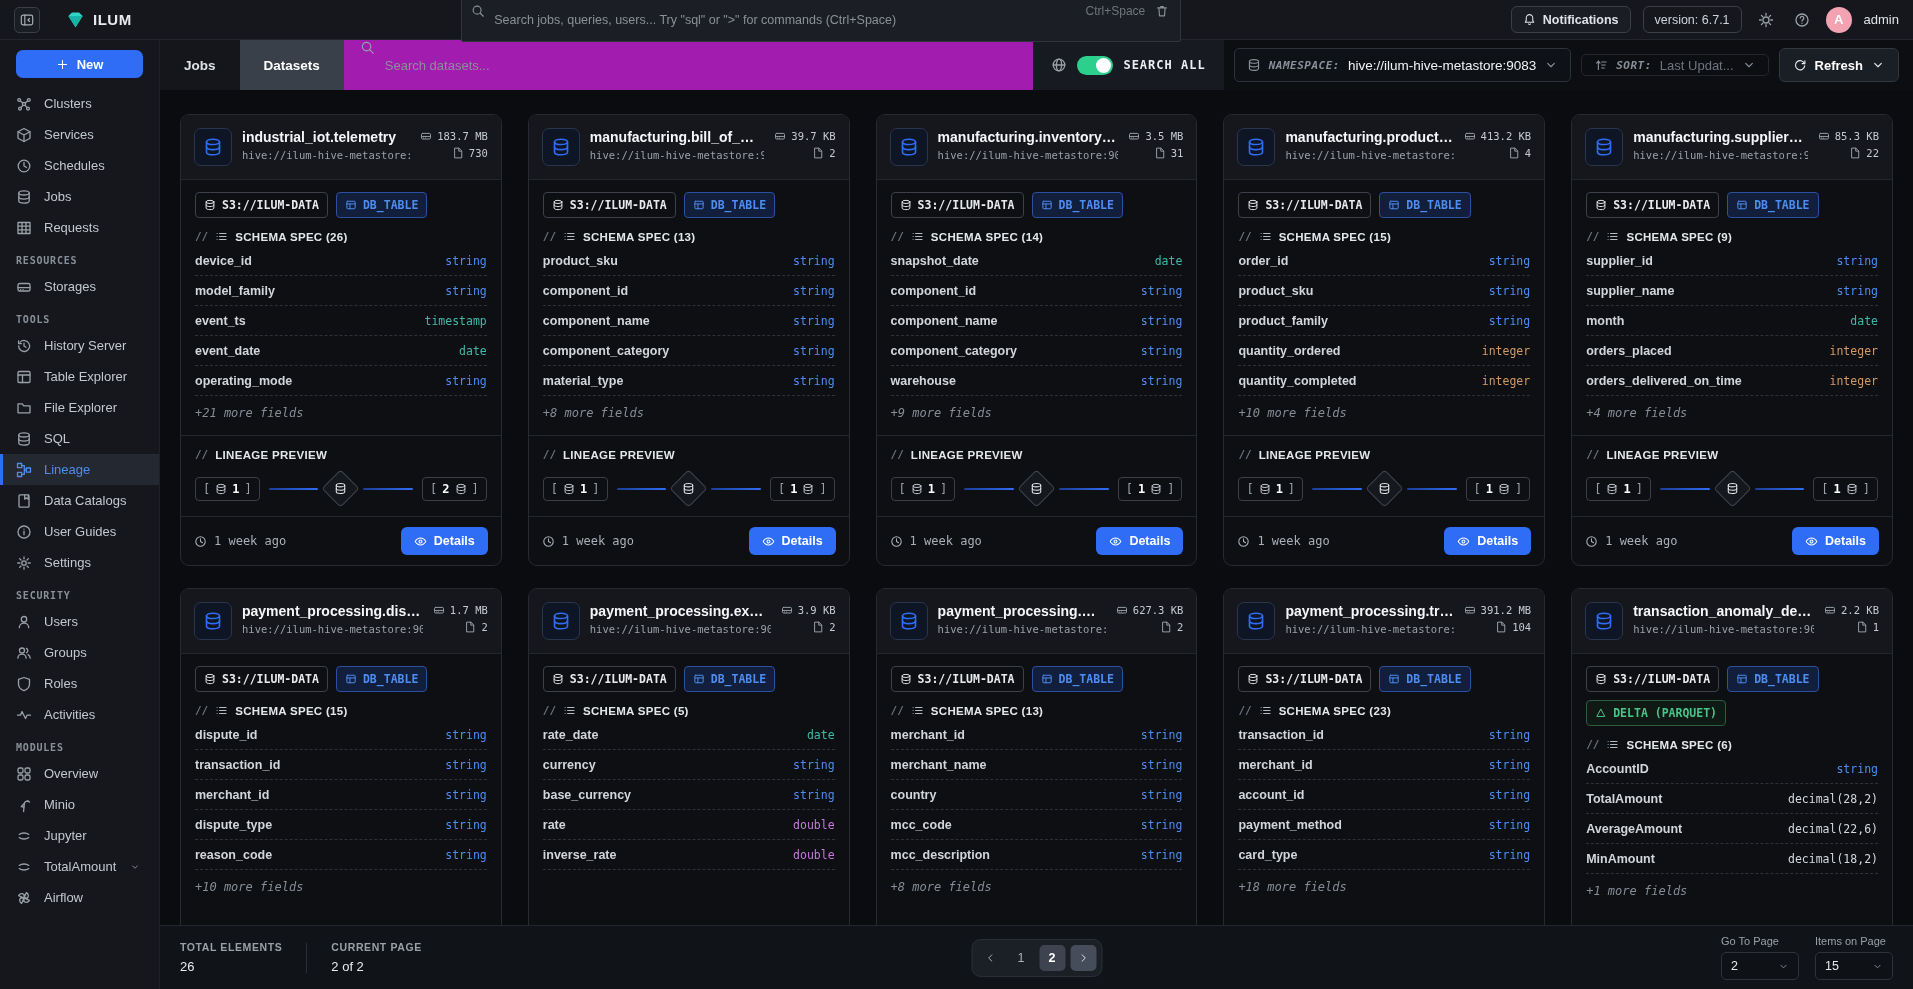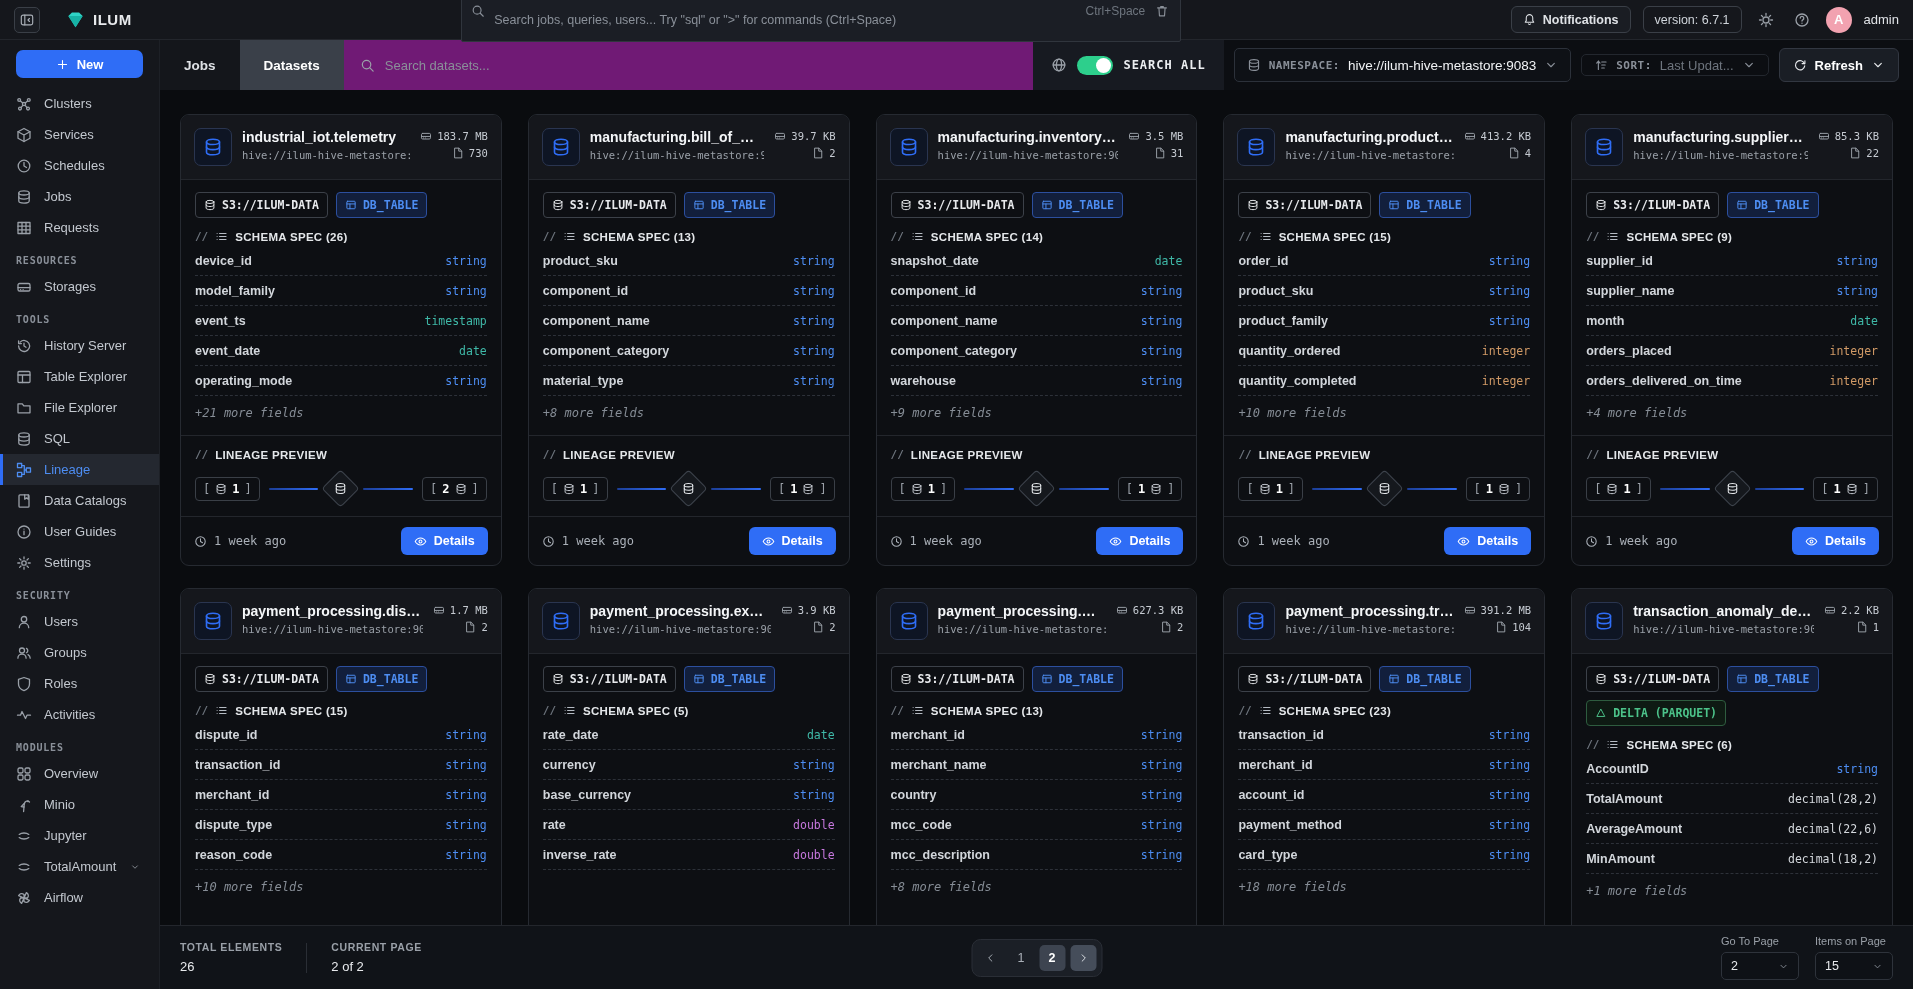--- a/index.html
+++ b/index.html
@@ -42,33 +42,33 @@
   .side-item.active { background:#242830; color:#4d8df2; }
   .side-item.active .ic { color:#4d8df2; }
   .side-item.active::before { content:""; position:absolute; left:0; top:0; bottom:0; width:3px; background:#2f6df6; }
   .side-item .chev { width:10px; height:10px; color:#9aa0a8; margin-left:2px; }
 
   
   .main { flex:1; display:flex; flex-direction:column; min-width:0; background:#0a0c0f; }
   .toolbar { height:50px; display:flex; align-items:stretch; background:#0c0e12; }
   .tab { padding:0 24px; display:flex; align-items:center; font-size:13.5px; font-weight:bold; color:#dfe2e6; background:#14161b; cursor:pointer; }
   .tab.active { background:#3a4049; color:#fff; }
-  .ds-search { flex:1; display:flex; align-items:center; gap:10px; background:#701a75; padding:0 16px; min-width:0; }
+  .ds-search { flex:1; display:flex; gap:10px; background:#a21caf; padding:0 16px; min-width:0; }
   .ds-search .ic { color:#9aa0a8; width:15px; height:15px; }
   .ds-search input { flex:1; background:transparent; border:none; outline:none; color:#e8eaed; font-size:13px; font-family:"Liberation Sans",sans-serif; }
   .ds-search input::placeholder { color:#8a9099; }
   .toggle-group { display:flex; align-items:center; gap:10px; background:#171a21; padding:0 18px; }
   .toggle-group .ic { color:#9aa0a8; }
   .toggle { width:36px; height:19px; border-radius:10px; background:#2dcf8c; position:relative; cursor:pointer; flex:0 0 auto; }
   .toggle::after { content:""; position:absolute; right:2px; top:2px; width:15px; height:15px; border-radius:50%; background:#fff; }
   .toggle-label { font-family:"DejaVu Sans Mono",monospace; font-size:12px; letter-spacing:1px; color:#eceef1; font-weight:bold; }
   .tb-right { display:flex; align-items:center; gap:10px; padding:0 14px 0 10px; }
   .ns-box { display:flex; align-items:center; gap:8px; border:1px solid #2c313a; background:#0e1116; border-radius:5px; height:34px; padding:0 12px; cursor:pointer; }
   .ns-box .ic, .sort-box .ic { color:#8a9099; width:14px; height:14px; }
-  .kv-label { font-family:"DejaVu Sans Mono",monospace; font-size:11px; font-weight:bold; letter-spacing:.5px; color:#8a9099; }
+  .kv-label { font-family:"DejaVu Sans Mono",monospace; font-size:11px; font-weight:bold; letter-spacing:.5px; color:#8a9099;font-style:italic; }
   .ns-value { font-size:13.5px; color:#f1f3f5; }
   .sort-box { display:flex; align-items:center; gap:8px; border:1px solid #23272e; border-radius:5px; height:22px; padding:0 12px; cursor:pointer; }
   .sort-value { font-size:13px; color:#6e757e; }
   .chev-s { width:11px; height:11px; color:#8a9099; }
   .refresh-btn { display:flex; align-items:center; gap:8px; border:1px solid #323741; background:#1a1e25; border-radius:6px; height:34px; padding:0 13px; cursor:pointer; }
   .refresh-btn .ic { width:14px; height:14px; color:#e8eaed; }
   .refresh-label { font-weight:bold; font-size:13px; color:#fff; }
 
   
   .grid { flex:1; overflow:hidden; padding:24px 20px; display:grid; grid-template-columns:repeat(5, minmax(0,1fr)); grid-template-rows:452px 520px; gap:22px 26px; }

